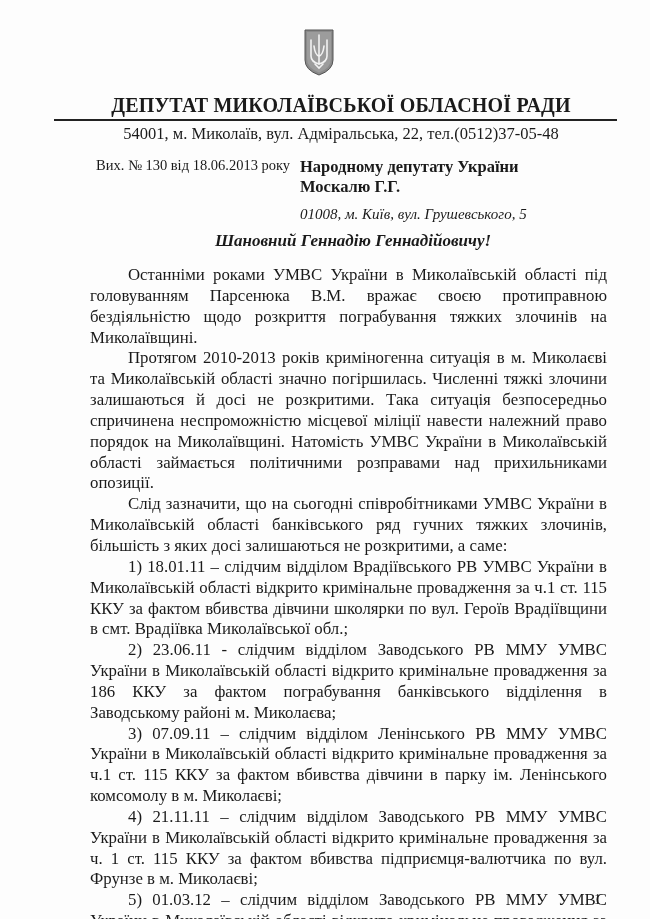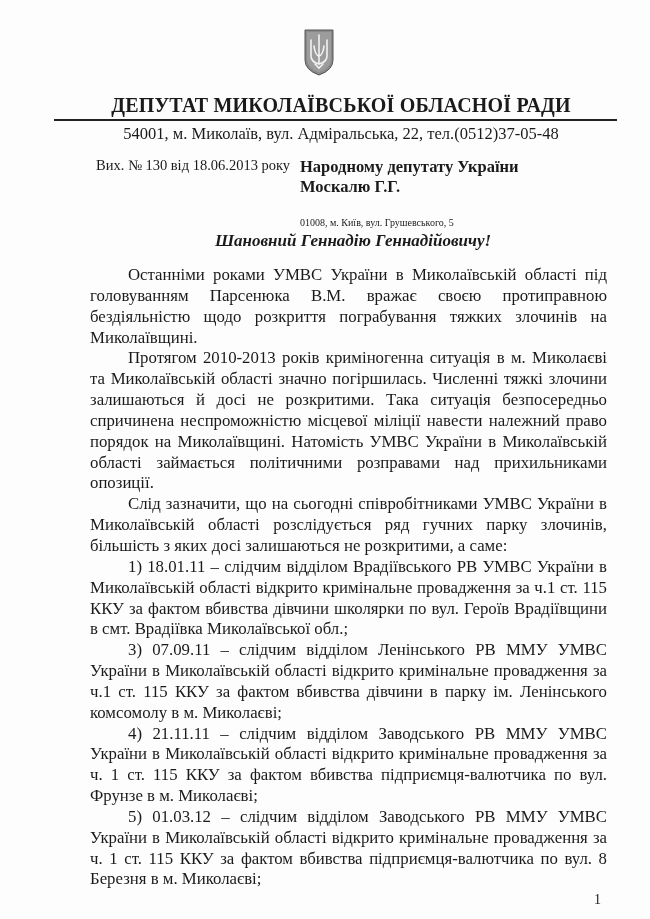--- a/index.html
+++ b/index.html
@@ -13,21 +13,21 @@
     position: absolute; left: 0; right: 0; top: 94px; text-align: center;
     font-size: 20px; font-weight: bold; letter-spacing: 0.2px; color: #1a1a1a;
   }
   .rule { position: absolute; left: 54px; top: 119px; width: 563px; height: 2px; background: #222; }
   .address {
     position: absolute; left: 0; right: 0; top: 124px; text-align: center; font-size: 16.5px;
   }
   .outgoing { position: absolute; left: 96px; top: 157px; font-size: 14.5px; }
   .recipient { position: absolute; left: 300px; top: 157px; }
   .recipient .line1, .recipient .line2 { font-size: 16.5px; font-weight: bold; line-height: 20px; }
-  .recipient .addr { font-size: 10px; line-height: 18px; margin-top: 17px; }
+  .recipient .addr { font-size: 15px; font-style: italic; line-height: 18px; margin-top: 8px; }
   .salutation {
     position: absolute; left: 0; right: 0; top: 231px; text-align: center;
     font-size: 17px; font-weight: bold; font-style: italic; margin-left: 24px;
   }
   .body-text {
     position: absolute; left: 90px; width: 517px; top: 265px;
     font-size: 16.8px; line-height: 20.85px; text-align: justify;
   }
   .body-text p { margin: 0; text-indent: 38px; }
   .page-number { position: absolute; left: 594px; top: 892px; font-size: 14px; }
@@ -58,22 +58,23 @@
     <div class="line1">Народному депутату України</div>
     <div class="line2">Москалю Г.Г.</div>
     <div class="addr">01008, м. Київ, вул. Грушевського, 5</div>
   </div>
 
   <div class="salutation">Шановний Геннадію Геннадійовичу!</div>
 
   <div class="body-text">
     <p>Останніми роками УМВС України в Миколаївській області під головуванням Парсенюка В.М. вражає своєю протиправною бездіяльністю щодо розкриття пограбування тяжких злочинів на Миколаївщині.</p>
     <p>Протягом 2010-2013 років криміногенна ситуація в м. Миколаєві та Миколаївській області значно погіршилась. Численні тяжкі злочини залишаються й досі не розкритими. Така ситуація безпосередньо спричинена неспроможністю місцевої міліції навести належний право порядок на Миколаївщині. Натомість УМВС України в Миколаївській області займається політичними розправами над прихильниками опозиції.</p>
-    <p>Слід зазначити, що на сьогодні співробітниками УМВС України в Миколаївській області розслідується ряд гучних парку злочинів, більшість з яких досі залишаються не розкритими, а саме:</p>
+    <p>Слід зазначити, що на сьогодні співробітниками УМВС України в Миколаївській області банківського ряд гучних тяжких злочинів, більшість з яких досі залишаються не розкритими, а саме:</p>
     <p>1) 18.01.11 – слідчим відділом Врадіївського РВ УМВС України в Миколаївській області відкрито кримінальне провадження за ч.1 ст. 115 ККУ за фактом вбивства дівчини школярки по вул. Героїв Врадіївщини в смт. Врадіївка Миколаївської обл.;</p>
+    <p>2) 23.06.11 - слідчим відділом Заводського РВ ММУ УМВС України в Миколаївській області відкрито кримінальне провадження за 186 ККУ за фактом пограбування банківського відділення в Заводському районі м. Миколаєва;</p>
     <p>3) 07.09.11 – слідчим відділом Ленінського РВ ММУ УМВС України в Миколаївській області відкрито кримінальне провадження за ч.1 ст. 115 ККУ за фактом вбивства дівчини в парку ім. Ленінського комсомолу в м. Миколаєві;</p>
     <p>4) 21.11.11 – слідчим відділом Заводського РВ ММУ УМВС України в Миколаївській області відкрито кримінальне провадження за ч. 1 ст. 115 ККУ за фактом вбивства підприємця-валютчика по вул. Фрунзе в м. Миколаєві;</p>
     <p>5) 01.03.12 – слідчим відділом Заводського РВ ММУ УМВС України в Миколаївській області відкрито кримінальне провадження за ч. 1 ст. 115 ККУ за фактом вбивства підприємця-валютчика по вул. 8 Березня в м. Миколаєві;</p>
 
   </div>
 
   <div class="page-number">1</div>
 </div>
 
 </body></html>

